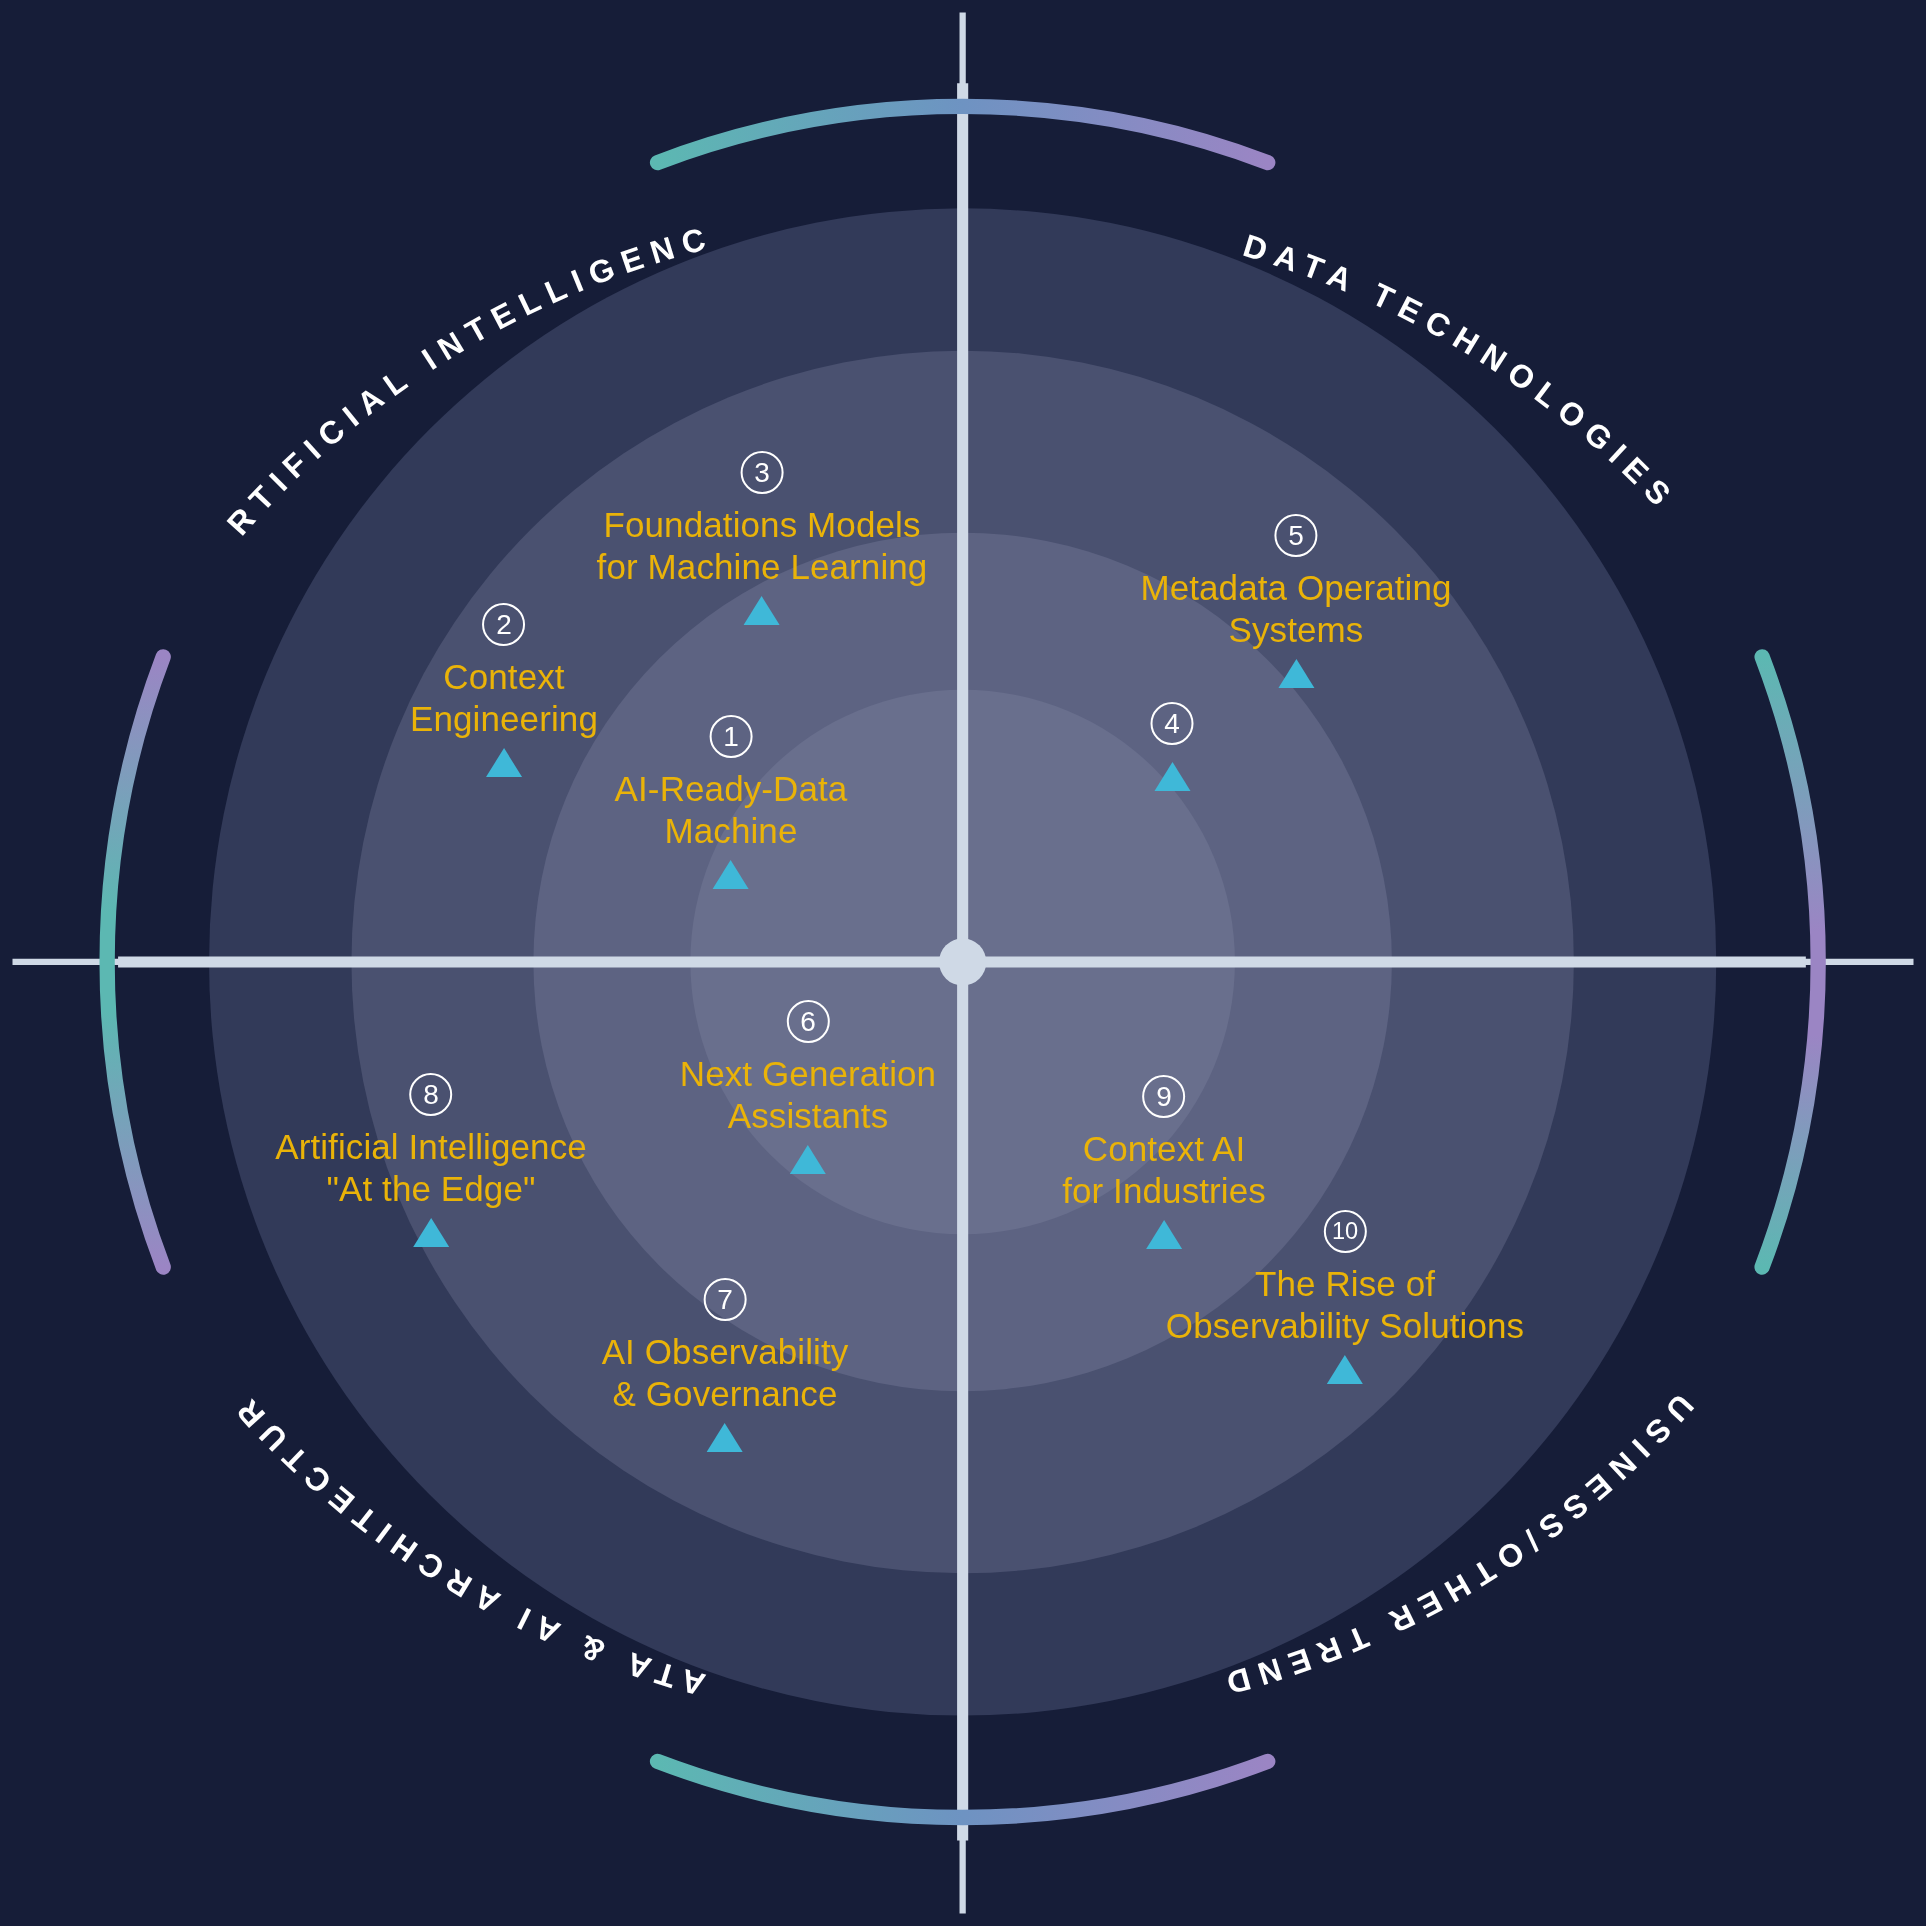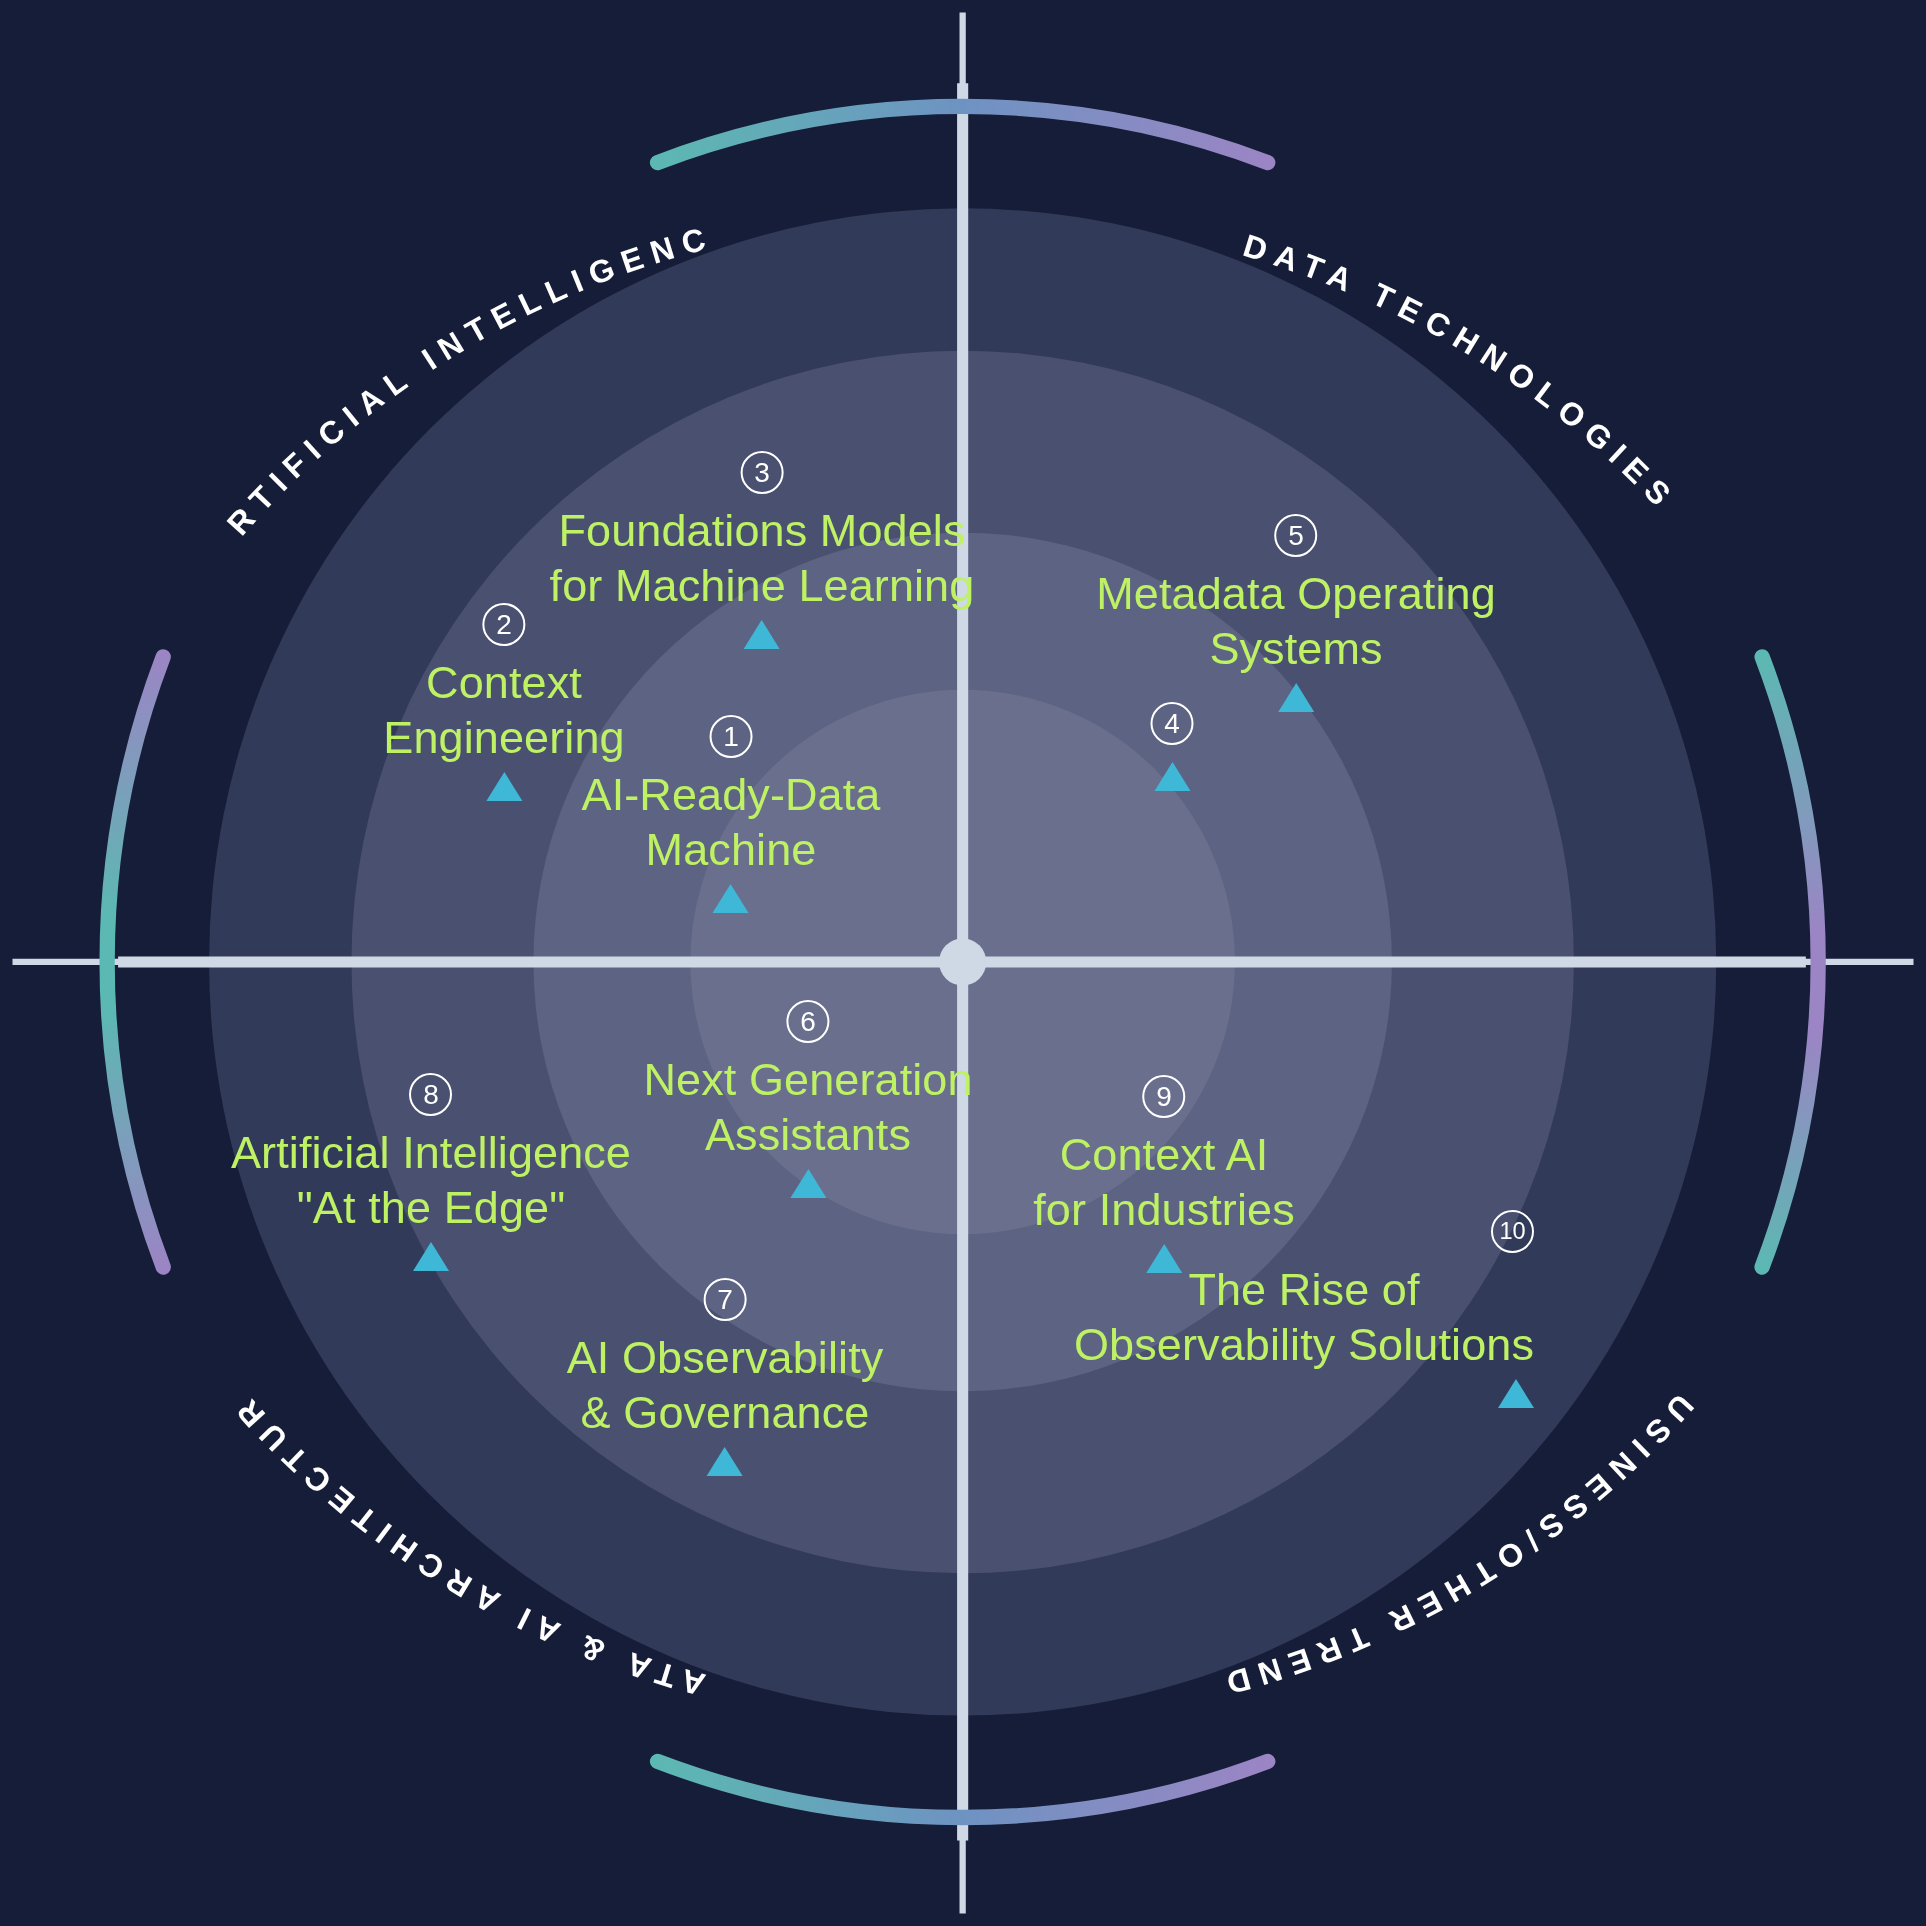--- a/index.html
+++ b/index.html
@@ -50,26 +50,26 @@
     line-height: 1;
     font-weight: 400;
     color: #ffffff;
     margin-bottom: 9.7px;
     box-sizing: border-box;
   }
   .trend-badge.wide {
     font-size: 23.6px;
   }
   .trend-label {
-    font-size: 45px;
+    font-size: 35px;
     line-height: 1.22;
     font-weight: 400;
     text-align: center;
     white-space: pre-line;
-    color: #bef264;
+    color: #eab308;
     letter-spacing: 0.1px;
   }
   .trend-marker {
     margin-top: 7px;
     width: 0;
     height: 0;
     border-left: 18px solid transparent;
     border-right: 18px solid transparent;
     border-bottom: 29px solid #3fb8d8;
   }
@@ -197,21 +197,21 @@
         <div class="trend-label">Artificial Intelligence
 "At the Edge"</div>
         <div class="trend-marker"></div>
       </div>
       <div class="trend-item" style="left: 1164px; top: 1075px;">
         <div class="trend-badge">9</div>
         <div class="trend-label">Context AI
 for Industries</div>
         <div class="trend-marker"></div>
       </div>
-      <div class="trend-item" style="left: 1304px; top: 1210px; align-items: flex-end;">
+      <div class="trend-item" style="left: 1345px; top: 1210px;">
         <div class="trend-badge wide">10</div>
         <div class="trend-label">The Rise of
 Observability Solutions</div>
         <div class="trend-marker"></div>
       </div>
     </div>
 
 </div>
 
 

